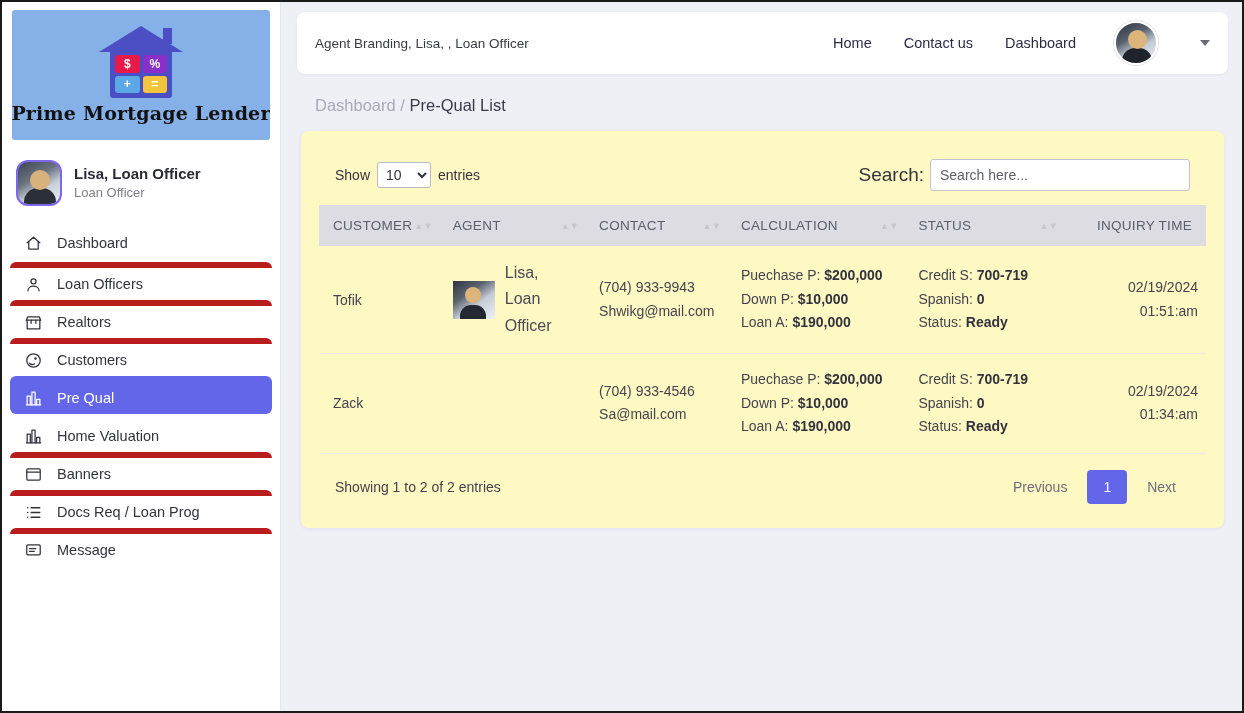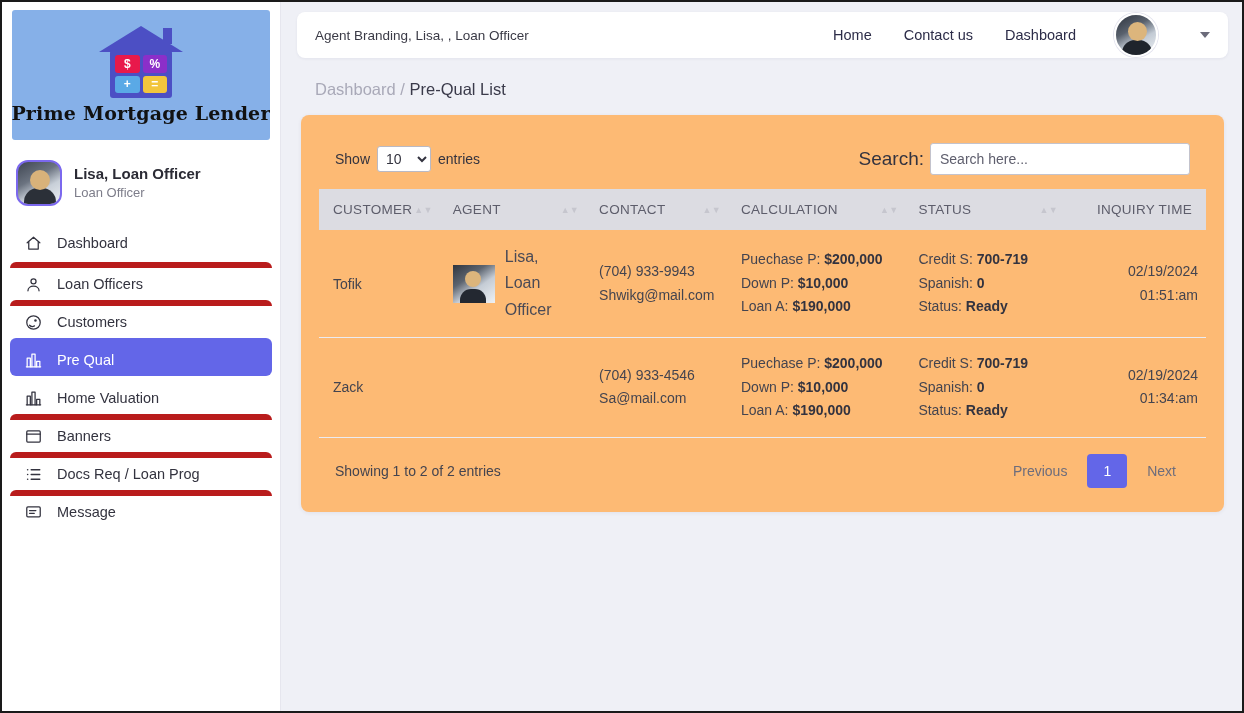--- a/index.html
+++ b/index.html
@@ -137,21 +137,21 @@
   
   #main {
     flex: 1 1 auto;
     height: 100%;
     padding: 10px 14px 0 16px;
     overflow: hidden;
   }
   .topbar {
     background: #fff;
     border-radius: 8px;
-    height: 46px;
+    height: 62px;
     display: flex; align-items: center;
     padding: 0 18px 0 18px;
     box-shadow: 0 1px 3px rgba(40,40,80,.06);
   }
   .brand-txt { font-size: 13.5px; color: #3a3a46; }
   .topnav { margin-left: auto; display: flex; align-items: center; gap: 32px; }
   .topnav a {
     font-size: 14.5px; color: #2c2c48;
     text-decoration: none; cursor: pointer;
   }
@@ -182,21 +182,21 @@
 
   .crumb {
     padding: 22px 0 16px 18px;
     font-size: 16.5px;
   }
   .crumb .c-dim { color: #a9a9b8; }
   .crumb .c-sep { color: #a9a9b8; }
   .crumb .c-cur { color: #3a3a4a; }
 
   .card {
-    background: #fdba74;
+    background: #fef9c3;
     border-radius: 8px;
     margin: 0 4px;
     padding: 20px 18px 22px 18px;
     box-shadow: 0 1px 4px rgba(40,40,80,.07);
   }
   .tbl-controls {
     display: flex; align-items: center;
     padding: 8px 16px 14px 16px;
   }
   .show-wrap { font-size: 14px; color: #33333f; display: flex; align-items: center; gap: 7px; }
@@ -325,20 +325,31 @@
         <span>Dashboard</span>
       </li>
       <li class="nav-item">
         <span class="nav-ico">
           <svg viewBox="0 0 24 24" fill="none" stroke="#33333f" stroke-width="1.6" stroke-linecap="round" stroke-linejoin="round">
               <circle cx="12" cy="8" r="3.2"></circle>
               <path d="M5 20c0-3.6 3.1-6 7-6s7 2.4 7 6"></path>
             </svg>
         </span>
         <span>Loan Officers</span>
+      </li>
+      <li class="nav-item">
+        <span class="nav-ico">
+          <svg viewBox="0 0 24 24" fill="none" stroke="#33333f" stroke-width="1.6" stroke-linecap="round" stroke-linejoin="round">
+              <path d="M3 9l1.6-4h14.8L21 9"></path>
+              <path d="M4 9v11h16V9"></path>
+              <path d="M3 9h18"></path>
+              <path d="M9 9v4M15 9v4"></path>
+            </svg>
+        </span>
+        <span>Realtors</span>
       </li>
       <li class="nav-item">
         <span class="nav-ico">
           <svg viewBox="0 0 24 24" fill="none" stroke="#33333f" stroke-width="1.6" stroke-linecap="round" stroke-linejoin="round">
               <circle cx="12" cy="12" r="8.5"></circle>
               <circle cx="14.5" cy="9.5" r="1.6" fill="#33333f" stroke="none"></circle>
               <path d="M7 15.5c1.6 1.6 4.2 2 6.2.8"></path>
             </svg>
         </span>
         <span>Customers</span>

